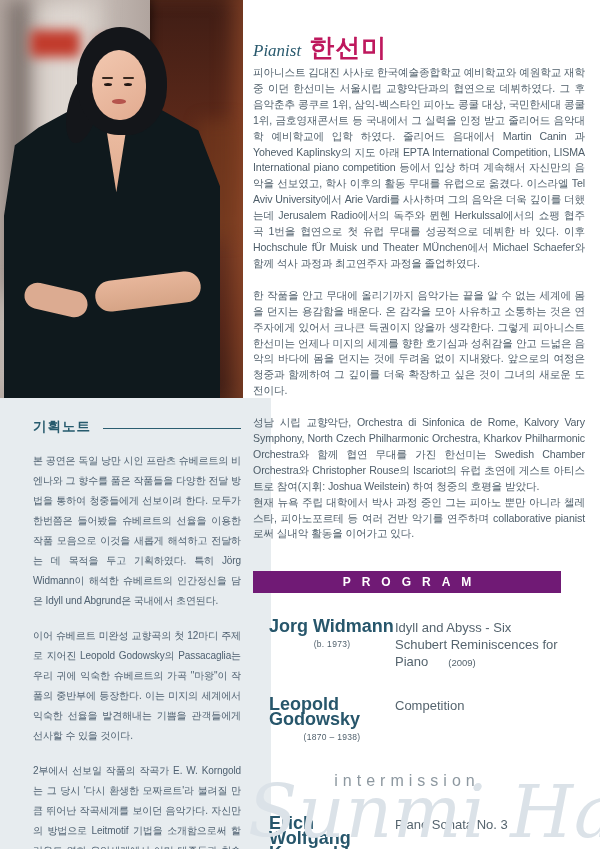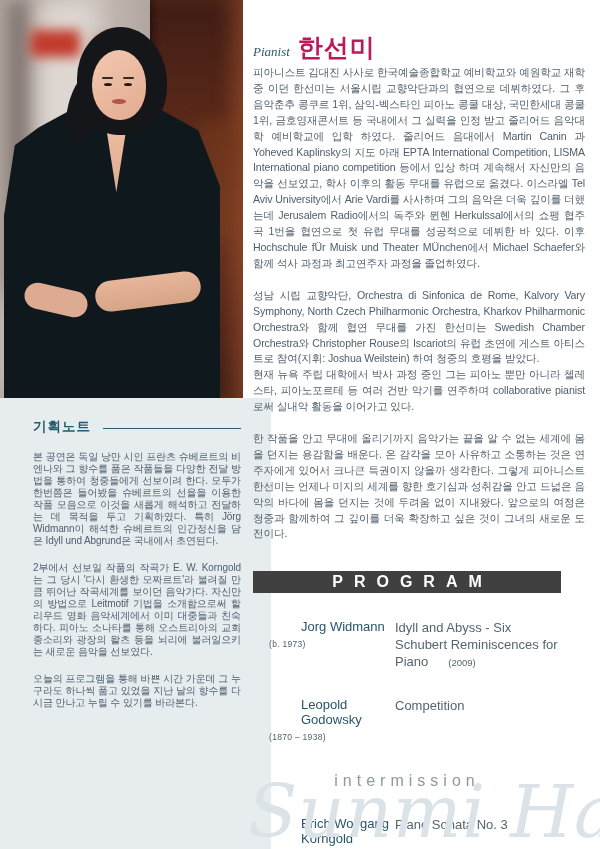--- a/index.html
+++ b/index.html
@@ -42,46 +42,46 @@
   .eye.l{left:12px;} .eye.r{left:32px;}
   .lips{position:absolute;left:20px;top:49px;width:14px;height:5px;background:#b5544d;border-radius:45%;}
   .panel{
     position:absolute;left:0;top:398px;width:271px;height:451px;
     background:#e7ecef;box-sizing:border-box;padding:20px 30px 0 33px;
   }
   .note-title-row{display:flex;align-items:center;}
   .note-title{font-size:13.5px;font-weight:bold;color:#265a6d;letter-spacing:1px;}
   .note-rule{flex:1;height:1px;background:#2b5d70;margin-left:12px;margin-top:2px;}
   .panel p{
-    margin:0 0 15px;font-size:10px;line-height:12px;color:#4e6070;
+    margin:0 0 15px;font-size:10px;line-height:20px;color:#4e6070;
     text-align:justify;letter-spacing:-0.1px;
   }
   .panel p:first-of-type{margin-top:15px;}
   
   .main{position:absolute;left:253px;top:0;width:332px;}
   .title-row{margin-top:31px;display:flex;align-items:baseline;gap:8px;}
-  .pianist-label{font-family:"Liberation Serif",serif;font-style:italic;font-size:13px;color:#2a5a6e;}
+  .pianist-label{font-family:"Liberation Serif",serif;font-style:italic;font-size:17px;color:#2a5a6e;}
   .artist-name{font-size:25px;font-weight:bold;color:#be185d;letter-spacing:1px;}
   .bio{margin-top:1px;}
   .bio p{
     margin:0 0 16px;font-size:10.6px;line-height:15.9px;color:#4e5e6a;
     text-align:justify;white-space:pre-line;letter-spacing:-0.1px;
   }
   .bio p:last-child{margin-bottom:0;}
   .program{margin-top:29px;}
   .program-band{
-    width:308px;height:22px;background:#404040;color:#ffffff;
+    width:308px;height:22px;background:#701a75;color:#ffffff;
     display:flex;align-items:center;justify-content:center;
-    font-size:16px;font-weight:bold;letter-spacing:11px;text-indent:11px;
+    font-size:12px;font-weight:bold;letter-spacing:11px;text-indent:11px;
   }
   .program-rows{padding-left:16px;width:292px;}
   .program-row{display:flex;margin-top:26px;}
   .col-composer{width:126px;flex:none;}
-  .composer-name{font-size:13px;font-weight:normal;color:#27566b;line-height:15px;margin-left:32px;}
-  .composer-dates{font-size:8.5px;color:#51616d;margin-top:5px;letter-spacing:.3px;}
+  .composer-name{font-size:18px;font-weight:bold;color:#27566b;line-height:15px;}
+  .composer-dates{font-size:8.5px;color:#51616d;margin-top:5px;letter-spacing:.3px;text-align:center;}
   .col-work{flex:1;font-size:13px;color:#55646e;line-height:17px;}
   .work-year{font-size:9.5px;margin-left:20px;}
   .intermission{
     width:308px;text-align:center;font-size:16px;color:#8d98a0;
     letter-spacing:5px;margin-top:30px;margin-bottom:2px;
   }
   .watermark{
     position:absolute;left:248px;top:770px;width:360px;
     font-family:"DejaVu Serif",serif;font-style:italic;
     font-size:72px;color:#dbe2e8;white-space:nowrap;letter-spacing:1px;
@@ -114,35 +114,36 @@
     <div class="lips"></div>
   </div>
 </div>
 
 <div class="panel">
   <div class="note-title-row">
     <span class="note-title">기획노트</span>
     <span class="note-rule"></span>
   </div>
   <p>본 공연은 독일 낭만 시인 프란츠 슈베르트의 비엔나와 그 향수를 품은 작품들을 다양한 전달 방법을 통하여 청중들에게 선보이려 한다. 모두가 한번쯤은 들어봤을 슈베르트의 선율을 이용한 작품 모음으로 이것을 새롭게 해석하고 전달하는 데 목적을 두고 기획하였다. 특히 Jörg Widmann이 해석한 슈베르트의 인간정신을 담은 Idyll und Abgrund은 국내에서 초연된다.</p>
+  <p>이어 슈베르트 미완성 교향곡의 첫 12마디 주제로 지어진 Leopold Godowsky의 Passacaglia는 우리 귀에 익숙한 슈베르트의 가곡 "마왕"이 작품의 중반부에 등장한다. 이는 미지의 세계에서 익숙한 선율을 발견해내는 기쁨을 관객들에게 선사할 수 있을 것이다.</p>
   <p>2부에서 선보일 작품의 작곡가 E. W. Korngold는 그 당시 '다시 환생한 모짜르트'라 불려질 만큼 뛰어난 작곡세계를 보이던 음악가다. 자신만의 방법으로 Leitmotif 기법을 소개함으로써 할리우드 영화 음악세계에서 이미 대중들과 친숙하다. 피아노 소나타를 통해 오스트리아의 교회 종소리와 광장의 왈츠 등을 뇌리에 불러일으키는 새로운 음악을 선보였다.</p>
   <p>오늘의 프로그램을 통해 바쁜 시간 가운데 그 누구라도 하나씩 품고 있었을 지난 날의 향수를 다시금 만나고 누릴 수 있기를 바라본다.</p>
 </div>
 
 <div class="main">
   <div class="title-row">
     <span class="pianist-label">Pianist</span>
     <span class="artist-name">한선미</span>
   </div>
 
   <div class="bio">
     <p>피아니스트 김대진 사사로 한국예술종합학교 예비학교와 예원학교 재학 중 이던 한선미는 서울시립 교향악단과의 협연으로 데뷔하였다. 그 후 음악춘추 콩쿠르 1위, 삼익-벡스타인 피아노 콩쿨 대상, 국민한세대 콩쿨 1위, 금호영재콘서트 등 국내에서 그 실력을 인정 받고 줄리어드 음악대학 예비학교에 입학 하였다. 줄리어드 음대에서 Martin Canin 과 Yoheved Kaplinsky의 지도 아래 EPTA International Competition, LISMA International piano competition 등에서 입상 하며 계속해서 자신만의 음악을 선보였고, 학사 이후의 활동 무대를 유럽으로 옮겼다. 이스라엘 Tel Aviv University에서 Arie Vardi를 사사하며 그의 음악은 더욱 깊이를 더했는데 Jerusalem Radio에서의 독주와 뮌헨 Herkulssal에서의 쇼팽 협주곡 1번을 협연으로 첫 유럽 무대를 성공적으로 데뷔한 바 있다. 이후 Hochschule fÜr Muisk und Theater MÜnchen에서 Michael Schaefer와 함께 석사 과정과 최고연주자 과정을 졸업하였다.</p>
+    <p>한 작품을 안고 무대에 올리기까지 음악가는 끝을 알 수 없는 세계에 몸을 던지는 용감함을 배운다. 온 감각을 모아 사유하고 소통하는 것은 연주자에게 있어서 크나큰 특권이지 않을까 생각한다. 그렇게 피아니스트 한선미는 언제나 미지의 세계를 향한 호기심과 성취감을 안고 드넓은 음악의 바다에 몸을 던지는 것에 두려움 없이 지내왔다. 앞으로의 여정은 청중과 함께하여 그 깊이를 더욱 확장하고 싶은 것이 그녀의 새로운 도전이다.</p>
     <p>성남 시립 교향악단, Orchestra di Sinfonica de Rome, Kalvory Vary Symphony, North Czech Philharmonic Orchestra, Kharkov Philharmonic Orchestra와 함께 협연 무대를 가진 한선미는 Swedish Chamber Orchestra와  Christopher Rouse의 Iscariot의 유럽 초연에 게스트 아티스트로 참여(지휘: Joshua Weilstein) 하여 청중의 호평을 받았다.
 현재 뉴욕 주립 대학에서 박사 과정 중인 그는 피아노 뿐만 아니라 첼레스타, 피아노포르테 등 여러 건반 악기를 연주하며 collaborative pianist로써 실내악 활동을 이어가고 있다.</p>
-    <p>한 작품을 안고 무대에 올리기까지 음악가는 끝을 알 수 없는 세계에 몸을 던지는 용감함을 배운다. 온 감각을 모아 사유하고 소통하는 것은 연주자에게 있어서 크나큰 특권이지 않을까 생각한다. 그렇게 피아니스트 한선미는 언제나 미지의 세계를 향한 호기심과 성취감을 안고 드넓은 음악의 바다에 몸을 던지는 것에 두려움 없이 지내왔다. 앞으로의 여정은 청중과 함께하여 그 깊이를 더욱 확장하고 싶은 것이 그녀의 새로운 도전이다.</p>
   </div>
 
   <div class="program">
     <div class="program-band">PROGRAM</div>
     <div class="program-rows">
 
       <div class="program-row">
         <div class="col-composer">
           <div class="composer-name">Jorg Widmann</div>
           <div class="composer-dates">(b. 1973)</div>

